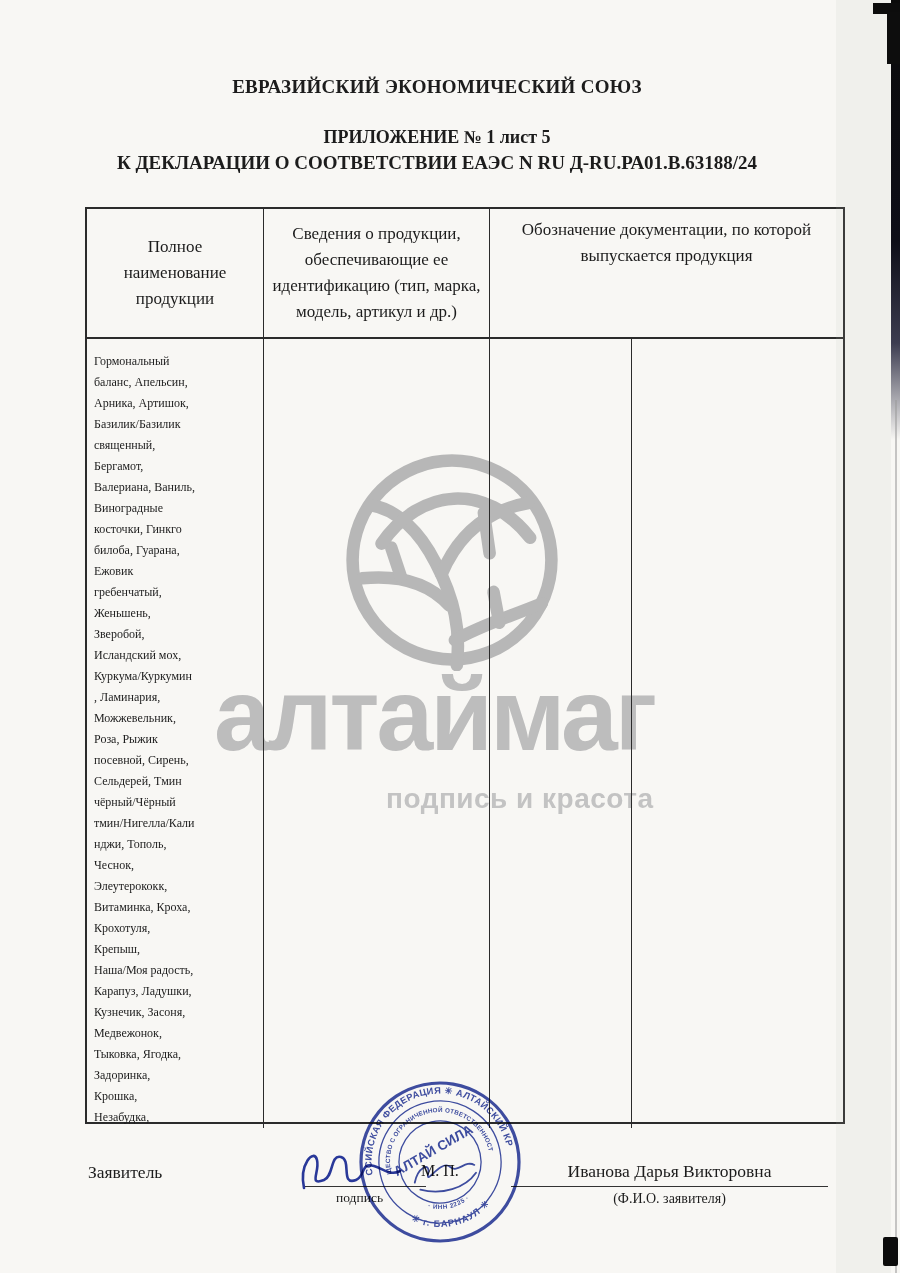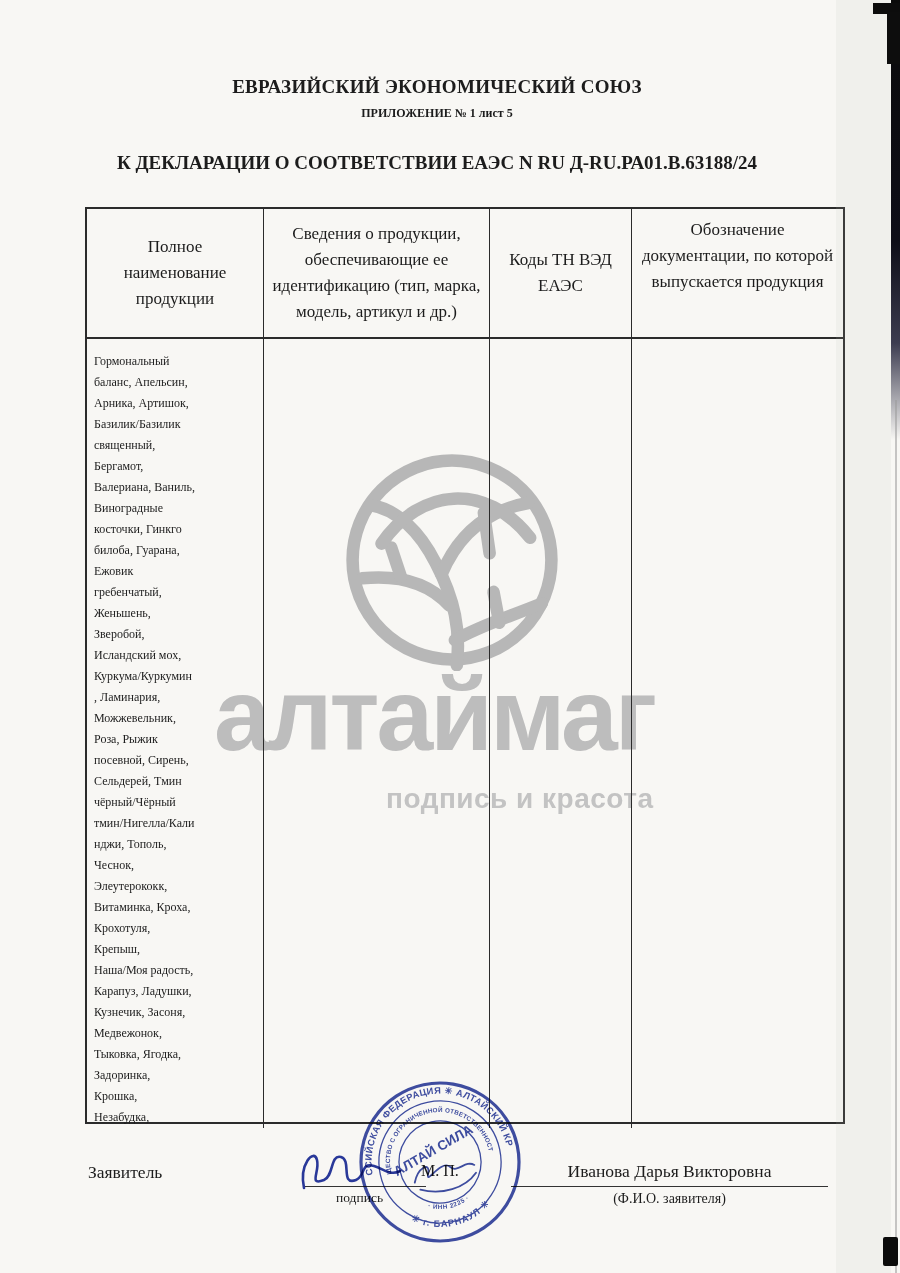--- a/index.html
+++ b/index.html
@@ -2,21 +2,21 @@
 <html><head>
 <meta charset="utf-8">
 <style>
   html,body{margin:0;padding:0;background:#e8e6e2;}
   .page{position:relative;width:900px;height:1273px;background:#f8f7f4;overflow:hidden;
         font-family:"Liberation Serif",serif;color:#1c1c1c;}
   .abs{position:absolute;}
   
   .doc-title{left:0;right:26px;text-align:center;font-weight:bold;}
   .t1{top:76px;font-size:19px;letter-spacing:.3px;}
-  .t2{top:106px;font-size:12px;}
+  .t2{top:127px;font-size:18px;}
   .t3{top:152px;font-size:19px;}
   
   .wm{z-index:0;}
   .wm-brand{left:214px;top:664px;font-family:"Liberation Sans",sans-serif;font-weight:bold;
             font-size:102px;line-height:1;letter-spacing:-3px;color:#bdbdbd;}
   .wm-tag{left:386px;top:783px;font-family:"Liberation Sans",sans-serif;font-weight:bold;
           font-size:28px;color:#c3c3c3;letter-spacing:.5px;}
   
   .tbl{left:85px;top:207px;width:760px;height:917px;border:2px solid #2b2b2b;
        display:flex;flex-direction:column;z-index:1;box-sizing:border-box;}
@@ -75,21 +75,20 @@
   <div class="abs wm wm-tag">подпись и красота</div>
 
   <div class="abs doc-title t1">ЕВРАЗИЙСКИЙ ЭКОНОМИЧЕСКИЙ СОЮЗ</div>
   <div class="abs doc-title t2">ПРИЛОЖЕНИЕ № 1 лист 5</div>
   <div class="abs doc-title t3">К ДЕКЛАРАЦИИ О СООТВЕТСТВИИ ЕАЭС N RU Д-RU.РА01.В.63188/24</div>
 
   <div class="abs tbl">
     <div class="thead">
       <div class="c c1 hcell hc1">Полное наименование продукции</div>
       <div class="c c2 hcell">Сведения о продукции, обеспечивающие ее идентификацию (тип, марка, модель, артикул и др.)</div>
-      <div class="c c3 hcell">Коды ТН ВЭД ЕАЭС</div>
       <div class="c c4 hcell hc4">Обозначение документации, по которой выпускается продукция</div>
     </div>
     <div class="tbody">
       <div class="c c1 bcell1">Гормональный
 баланс, Апельсин,
 Арника, Артишок,
 Базилик/Базилик
 священный,
 Бергамот,
 Валериана, Ваниль,

